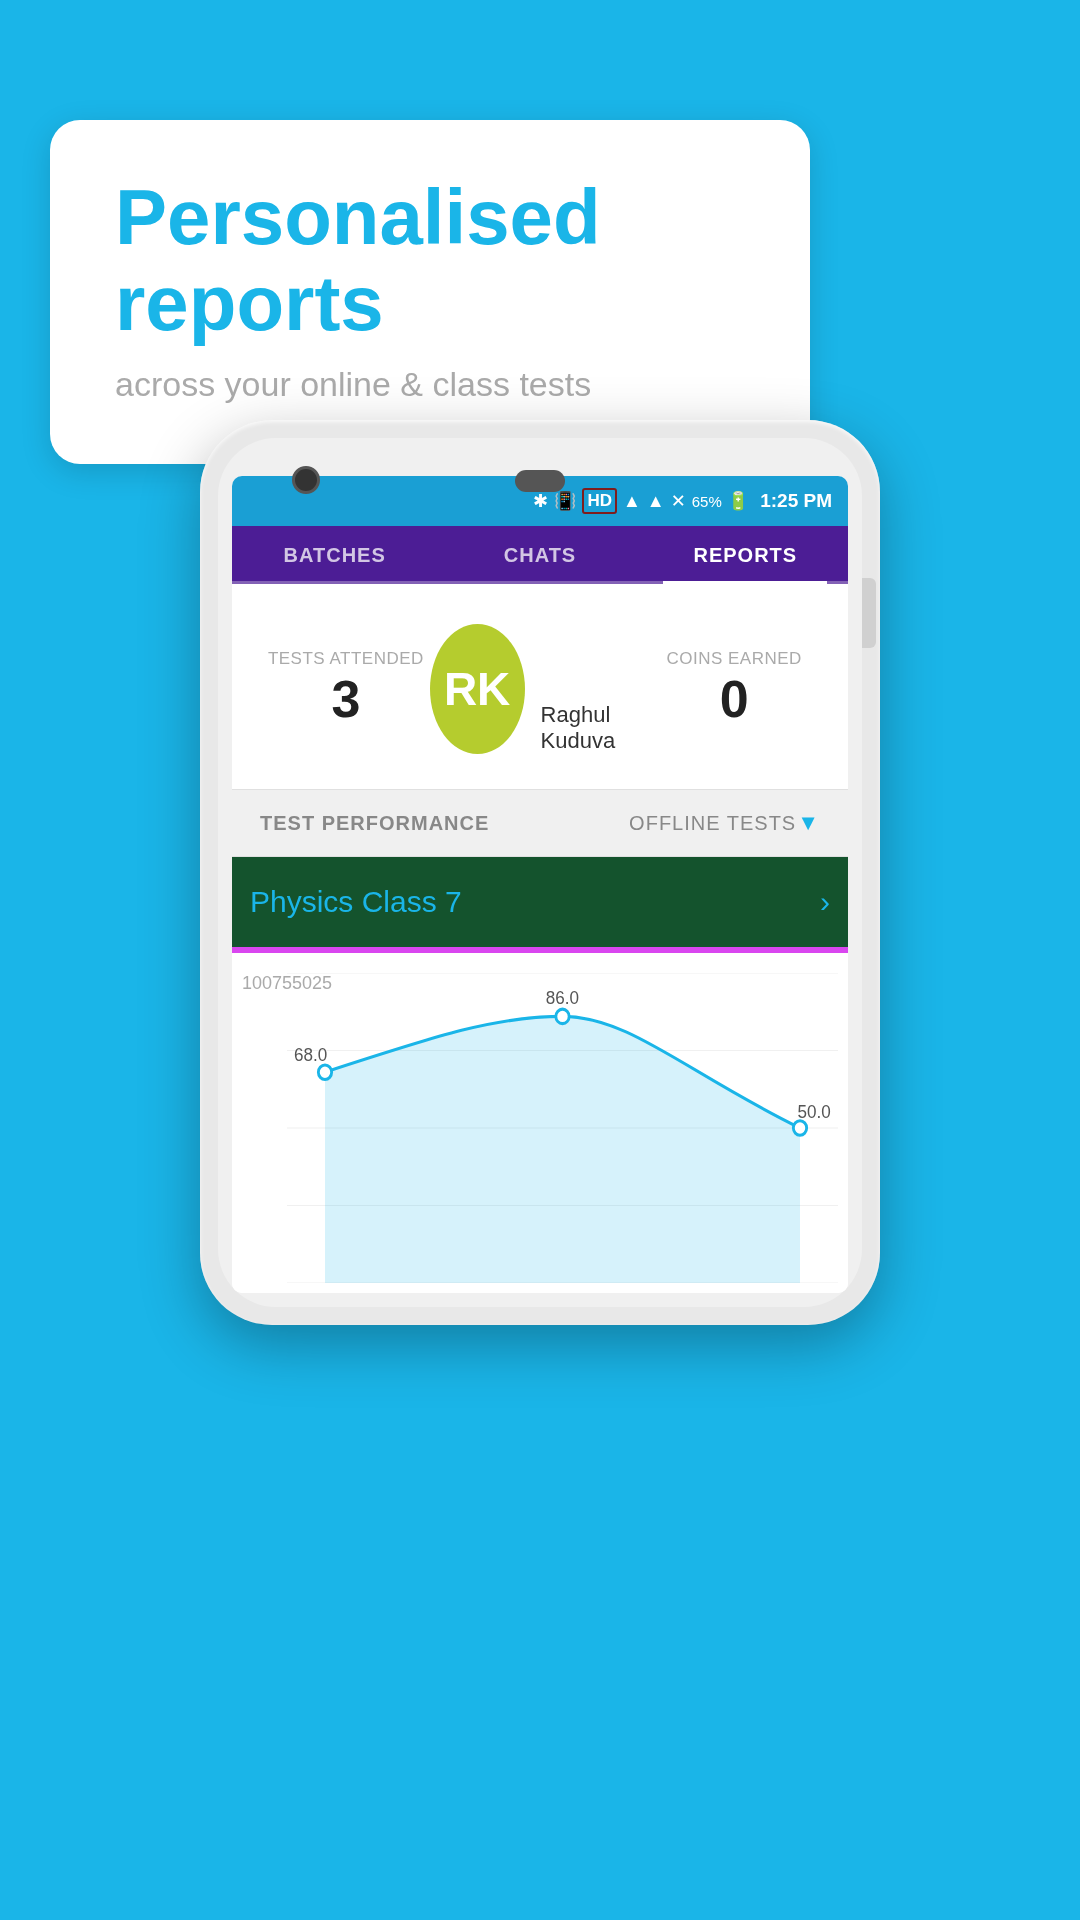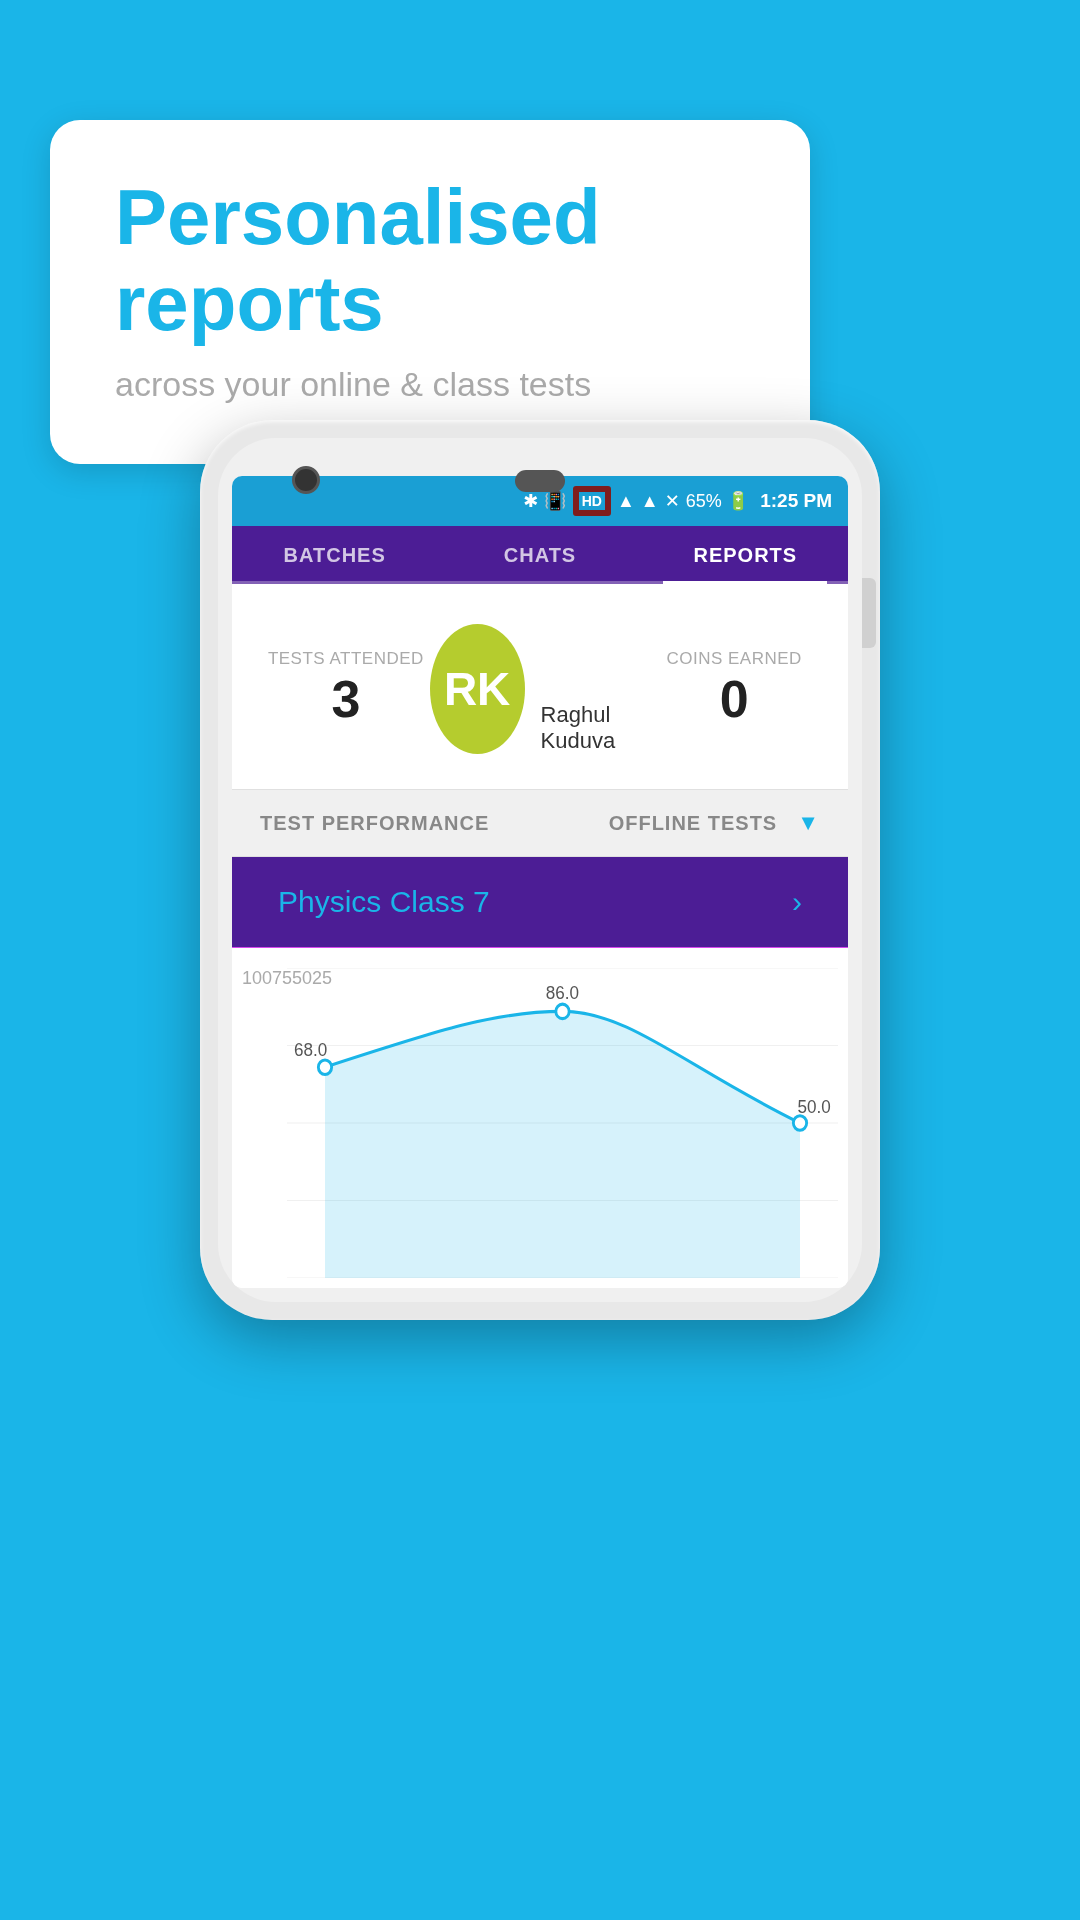--- a/index.html
+++ b/index.html
@@ -128,21 +128,21 @@
       font-size: 18px;
       color: white;
     }
     .status-time {
       font-size: 19px;
       font-weight: 600;
       color: white;
       margin-left: 4px;
     }
     .status-battery {
-      font-size: 18px;
+      font-size: 15px;
       color: white;
     }
 
     
     .nav-tabs {
       background: #4c1d95;
       display: flex;
       border-bottom: 3px solid rgba(255,255,255,0.3);
     }
     .nav-tab {
@@ -229,39 +229,39 @@
     }
     .section-bar-left {
       font-size: 20px;
       font-weight: 600;
       color: #888;
       letter-spacing: 1px;
     }
     .section-bar-right {
       display: flex;
       align-items: center;
-      gap: 20px;
+      gap: 1px;
       font-size: 20px;
-      font-weight: 700;
+      font-weight: 400;
       color: #888;
       letter-spacing: 1px;
     }
     .chevron-down {
       font-size: 22px;
       color: #1ab5e8;
     }
 
     
     .class-row {
-      background: #4c1d95;
-      padding: 28px 46px;
+      background: #14532d;
+      padding: 28px 18px;
       display: flex;
       align-items: center;
       justify-content: space-between;
-      border-bottom: 1px solid #d946ef;
+      border-bottom: 6px solid #d946ef;
     }
     .class-name {
       font-size: 30px;
       font-weight: 500;
       color: #1ab5e8;
     }
     .class-arrow {
       font-size: 30px;
       color: #1ab5e8;
     }
@@ -326,21 +326,21 @@
         <div class="camera"></div>
         <div class="front-button"></div>
       </div>
 
       <div class="phone-screen">
 
         <div class="status-bar">
           <div class="status-icons">
             <span>✱</span>
             <span>📳</span>
-            <span style="font-size:14px;font-weight:bold;border:6px solid #7f1d1d;padding:1px 3px;border-radius:3px;">HD</span>
+            <span style="font-size:17px;font-weight:bold;border:2px solid #7f1d1d;padding:1px 3px;border-radius:3px;">HD</span>
             <span>▲</span>
             <span>▲</span>
             <span>✕</span>
             <span class="status-battery">65%</span>
             <span>🔋</span>
             <span class="status-time">1:25 PM</span>
           </div>
         </div>
 
         <div class="nav-tabs">

